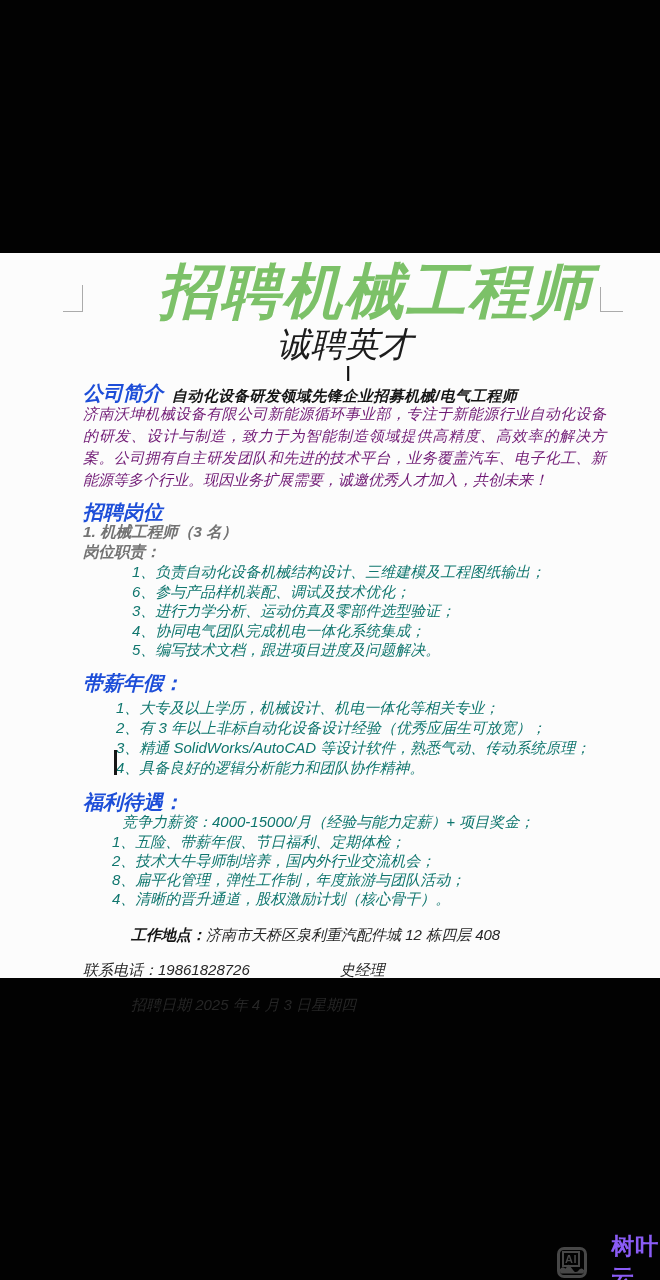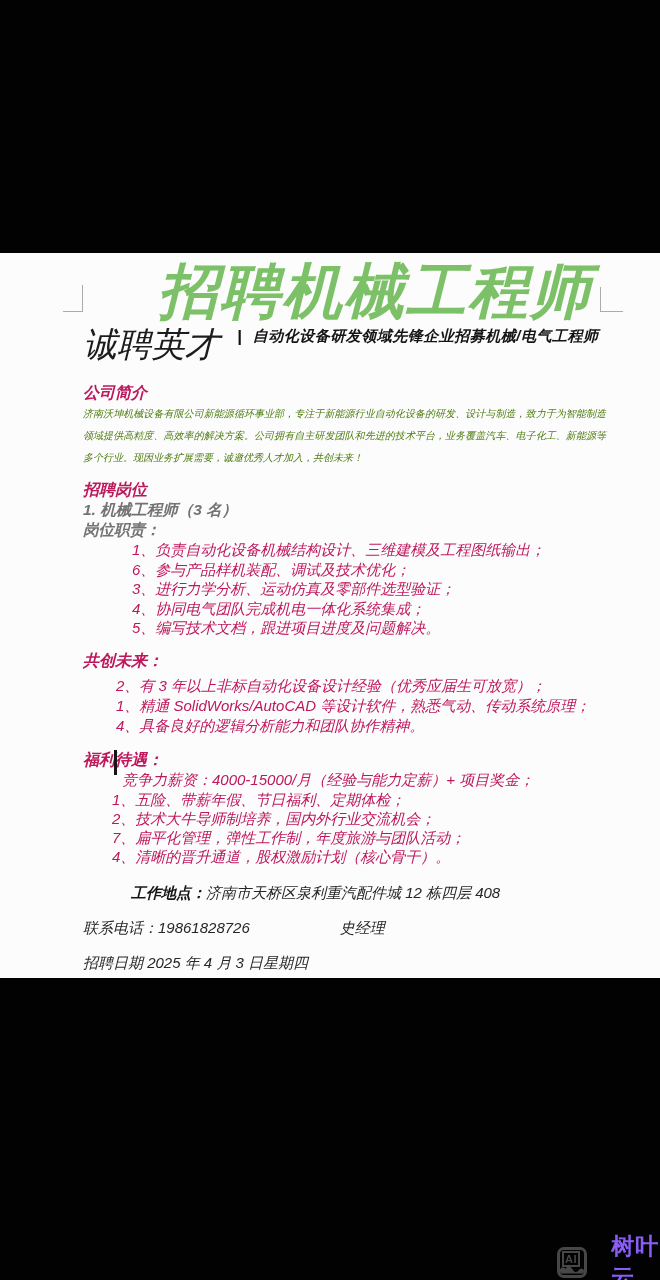--- a/index.html
+++ b/index.html
@@ -24,64 +24,65 @@
     margin-top:6px;
     padding-left:90px;
     text-align:center;
     font-size:60px; line-height:66px;
     font-weight:900; letter-spacing:2px;
     color:#7cc168;
     white-space:nowrap;
   }
 
   .subtitle-row {
-    display:flex; align-items:flex-start;
+    display:flex; align-items:center;
     margin-top:2px; height:37px;
     white-space:nowrap;
+    flex-direction:column;
   }
   .cheng {
     font-family:"Liberation Serif","DejaVu Serif",serif;
     font-size:34px; line-height:36px; color:#1c1c1c;
   }
   .sub-divider {
     font-size:17px; font-weight:700; color:#111;
     margin:0 11px 4px 18px;
   }
   .tagline {
     font-size:15px; font-weight:700; color:#151515;
     margin-bottom:4px; letter-spacing:0.5px;
   }
 
   .section-heading {
-    font-size:16px; font-weight:700; color:#be185d; line-height:20px;
+    font-size:20px; font-weight:700; color:#1d4ed8; line-height:20px;
   }
   .h-company  { margin-top:19px; }
   .h-position { margin-top:11px; }
   .h-req      { margin-top:13px; }
   .h-benefit  { margin-top:14px; }
 
   .company-desc {
-    font-size:10px; line-height:22px; color:#4d7c0f;
+    font-size:15px; line-height:22px; color:#701a75;
     text-align:justify;
   }
 
   .job-title, .resp-heading {
     font-size:15.5px; font-weight:700; color:#737373; line-height:20px;
   }
 
-  .plain { font-size:15px; color:#be185d; }
+  .plain { font-size:15px; color:#0f766e; }
   .resp-list   { padding-left:49px; line-height:19.5px; }
   .req-list    { margin-top:5px; padding-left:33px; line-height:20px; }
   .salary-line { padding-left:39px; line-height:20px; }
   .benefit-list{ padding-left:29px; line-height:19px; }
 
   .info-row { font-size:15px; color:#262626; line-height:20px; }
   .row-location { margin-top:17px;margin-left:48px; }
   .row-phone    { margin-top:15px; }
-  .row-date     { margin-top:15px; }
+  .row-date     { margin-top:15px;margin-left:48px; }
   .info-label-bold { font-weight:700; color:#141414; }
   .contact-person { margin-left:90px; }
 
   
   .crop-mark { position:absolute; }
   .crop-left {
     left:63px; top:32px; width:20px; height:27px;
     border-right:1.5px solid #ababab; border-bottom:1.5px solid #ababab;
   }
   .crop-right {
@@ -151,33 +152,34 @@
     <div class="job-title">1. 机械工程师（3 名）</div>
     <div class="resp-heading">岗位职责：</div>
     <div class="plain resp-list">
       <div>1、负责自动化设备机械结构设计、三维建模及工程图纸输出；</div>
       <div>6、参与产品样机装配、调试及技术优化；</div>
       <div>3、进行力学分析、运动仿真及零部件选型验证；</div>
       <div>4、协同电气团队完成机电一体化系统集成；</div>
       <div>5、编写技术文档，跟进项目进度及问题解决。</div>
     </div>
 
-    <div class="section-heading h-req">共创未来：</div>
+    <div class="section-heading h-req">带薪年假：</div>
     <div class="plain req-list">
+      <div>1、大专及以上学历，机械设计、机电一体化等相关专业；</div>
       <div>2、有 3 年以上非标自动化设备设计经验（优秀应届生可放宽）；</div>
-      <div>1、精通 SolidWorks/AutoCAD 等设计软件，熟悉气动、传动系统原理；</div>
+      <div>3、精通 SolidWorks/AutoCAD 等设计软件，熟悉气动、传动系统原理；</div>
       <div>4、具备良好的逻辑分析能力和团队协作精神。</div>
     </div>
 
     <div class="section-heading h-benefit">福利待遇：</div>
     <div class="plain salary-line">竞争力薪资：4000-15000/月（经验与能力定薪）+ 项目奖金；</div>
     <div class="plain benefit-list">
       <div>1、五险、带薪年假、节日福利、定期体检；</div>
       <div>2、技术大牛导师制培养，国内外行业交流机会；</div>
-      <div>7、扁平化管理，弹性工作制，年度旅游与团队活动；</div>
+      <div>8、扁平化管理，弹性工作制，年度旅游与团队活动；</div>
       <div>4、清晰的晋升通道，股权激励计划（核心骨干）。</div>
     </div>
 
     <div class="info-row row-location">
       <span class="info-label-bold">工作地点：</span><span>济南市天桥区泉利重汽配件城 12 栋四层 408</span>
     </div>
 
     <div class="info-row row-phone">
       <span>联系电话：</span><span>19861828726</span><span class="contact-person">史经理</span>
     </div>

